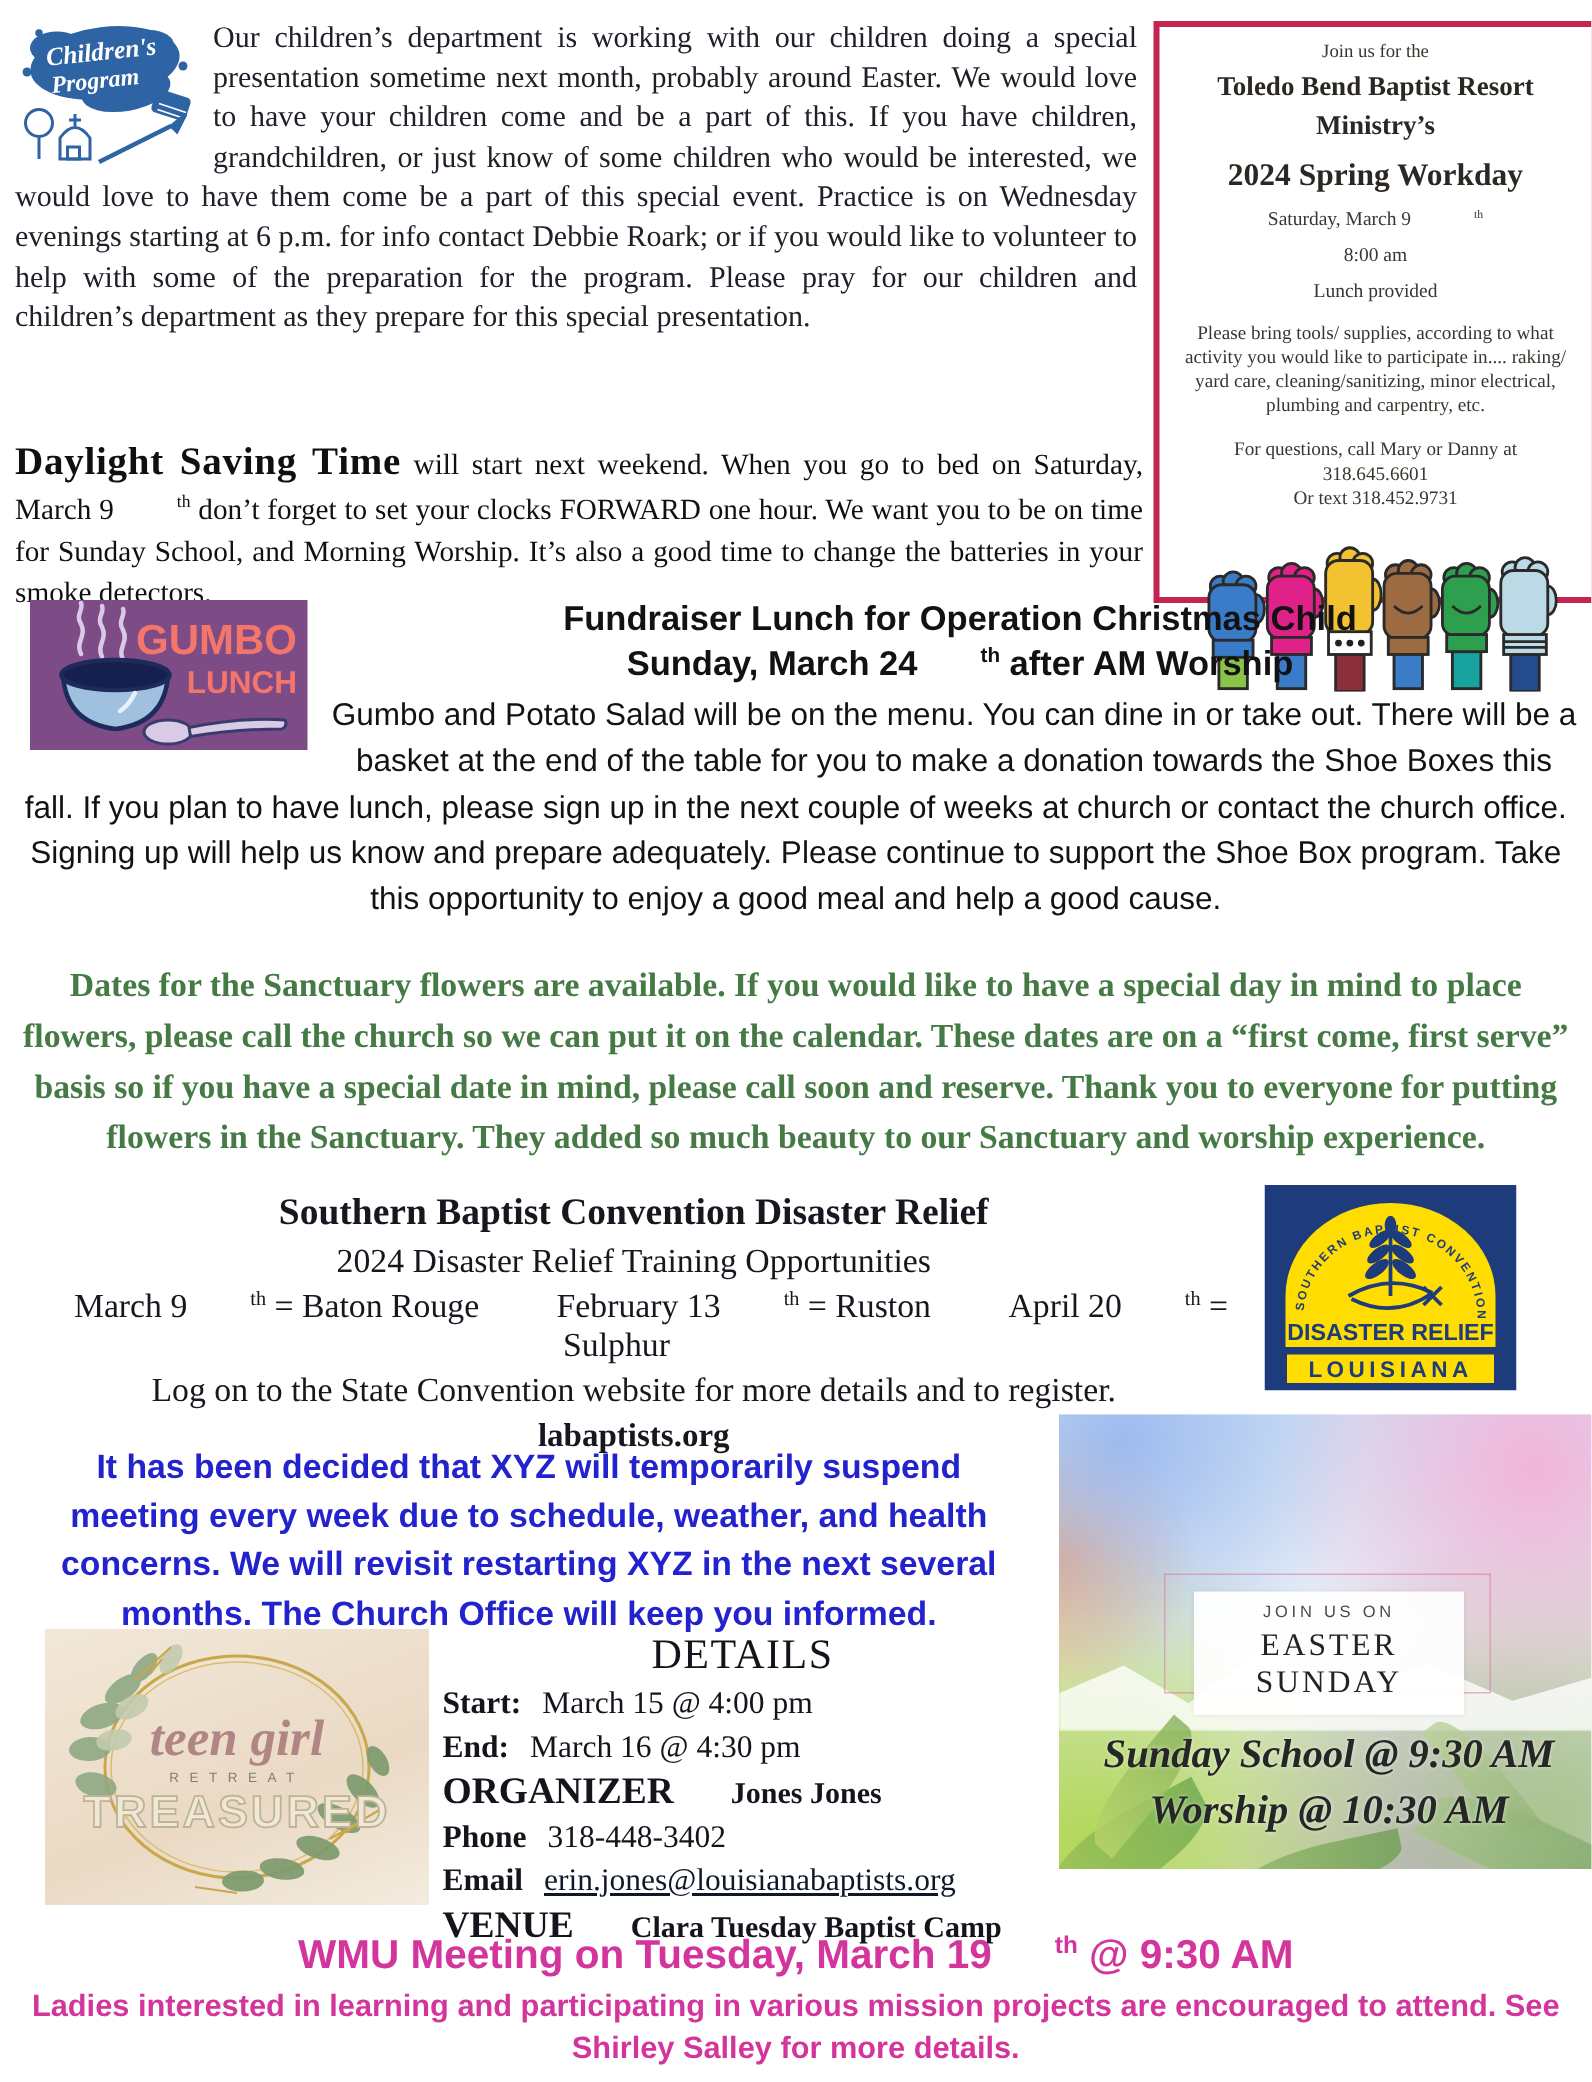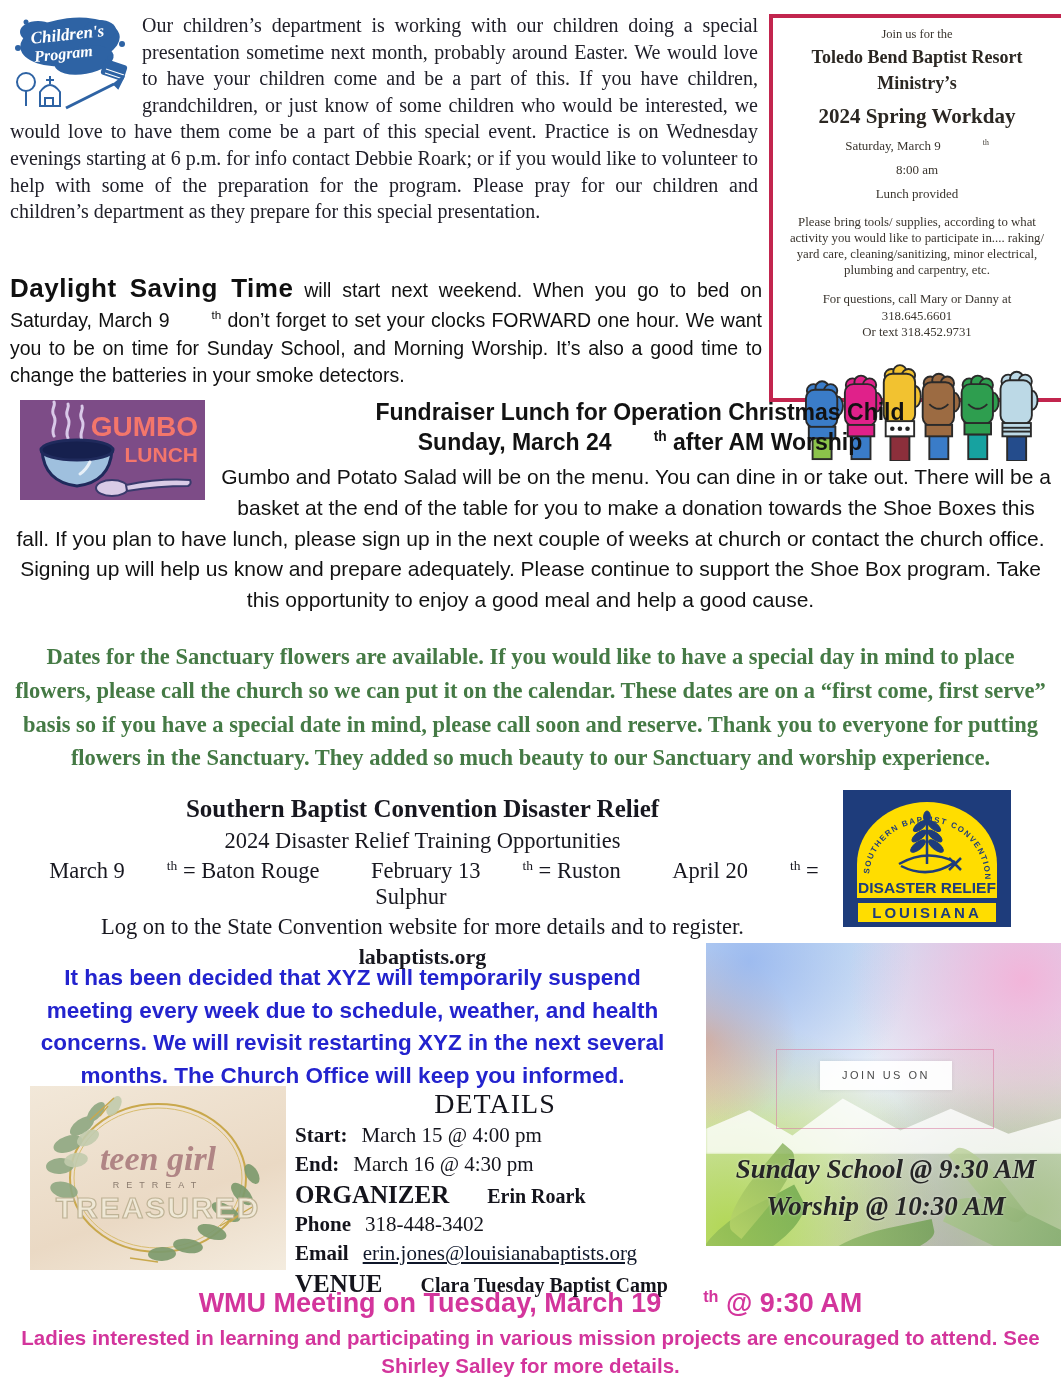--- a/index.html
+++ b/index.html
@@ -19,21 +19,21 @@
   .toledo .t1{font-size:18px;margin-top:4px;font-weight:600;color:#2b2722;}
   .toledo .t2{font-size:18px;margin-top:2px;font-weight:600;color:#2b2722;}
   .toledo .t3{font-size:21px;margin-top:8px;font-weight:600;color:#2b2722;}
   .toledo .meta{margin-top:8px;font-size:13px;}
   .toledo .meta2{margin-top:7px;font-size:13px;}
   .toledo .bring{margin-top:12px;font-size:12.8px;line-height:1.25;}
   .toledo .quest{margin-top:12px;font-size:12.8px;line-height:1.3;}
   .gloves{margin-top:8px;}
 
   
-  .daylight{position:absolute;left:10px;top:270px;width:752px;font-family:Liberation Sans, sans-serif;
+  .daylight{position:absolute;left:10px;top:290px;width:752px;font-family:Liberation Serif, serif;
             font-size:19.5px;line-height:1.42;color:#101010;text-align:justify;}
   .dst-head{font-weight:bold;font-size:26px;letter-spacing:.5px;}
 
   
   .gumbo-section{position:absolute;left:0;top:398px;width:1061px;text-align:center;
                  font-family:"Liberation Sans",sans-serif;color:#121212;}
   .gumbo-logo{float:left;width:185px;height:100px;margin:2px 14px 4px 20px;background:#7D4C87;}
   .fund-h{font-weight:bold;font-size:23px;line-height:1.3;}
   .fund-body{font-size:21px;line-height:1.47;margin-top:4px;padding:0 8px;}
 
@@ -296,20 +296,21 @@
   <div class="easter">
     <div class="mountain"></div>
     <div class="leaf" style="left:-14px;bottom:-10px;width:120px;height:46px;background:linear-gradient(90deg,#9CC25A,#6FA84E);transform:rotate(-28deg);"></div>
     <div class="leaf" style="left:6px;bottom:40px;width:100px;height:30px;background:linear-gradient(90deg,#B9D46A,#86B05A);transform:rotate(-50deg);"></div>
     <div class="leaf" style="right:-10px;bottom:-6px;width:130px;height:44px;background:linear-gradient(90deg,#7EA86A,#A7C489);transform:rotate(206deg);"></div>
     <div class="leaf" style="right:30px;bottom:48px;width:96px;height:26px;background:linear-gradient(90deg,#93B478,#BCD19A);transform:rotate(232deg);"></div>
     <div class="leaf" style="left:120px;bottom:-14px;width:110px;height:30px;background:linear-gradient(90deg,#8FB868,#6F9E52);transform:rotate(-12deg);"></div>
     <div class="frame"></div>
     <div class="label">
       <div class="j">JOIN US ON</div>
+      <div class="e">EASTER SUNDAY</div>
     </div>
     <div class="times">
       <div>Sunday School @ 9:30 AM</div>
       <div>Worship @ 10:30 AM</div>
     </div>
   </div>
 
   <div class="teen">
     <svg width="256" height="184" viewBox="0 0 256 184">
       <ellipse cx="128" cy="92" rx="88" ry="74" fill="none" stroke="#C9A84C" stroke-width="2"></ellipse>
@@ -347,21 +348,21 @@
 
   <div class="details">
     <div class="dh">DETAILS</div>
     <div class="row">
       <span class="lbl">Start:</span><span class="val">March 15 @ 4:00 pm</span>
     </div>
     <div class="row">
       <span class="lbl">End:</span><span class="val">March 16 @ 4:30 pm</span>
     </div>
     <div class="big">
-      <span>ORGANIZER</span><span class="bval">Erin Roark</span>
+      <span>ORGANIZER</span><span class="bval">Jones Jones</span>
     </div>
     <div class="row">
       <span class="lbl">Phone</span><span class="val">318-448-3402</span>
     </div>
     <div class="row">
       <span class="lbl">Email</span><a href="#">erin.jones@louisianabaptists.org</a>
     </div>
     <div class="big">
       <span>VENUE</span><span class="bval">Clara Tuesday Baptist Camp</span>
     </div>

